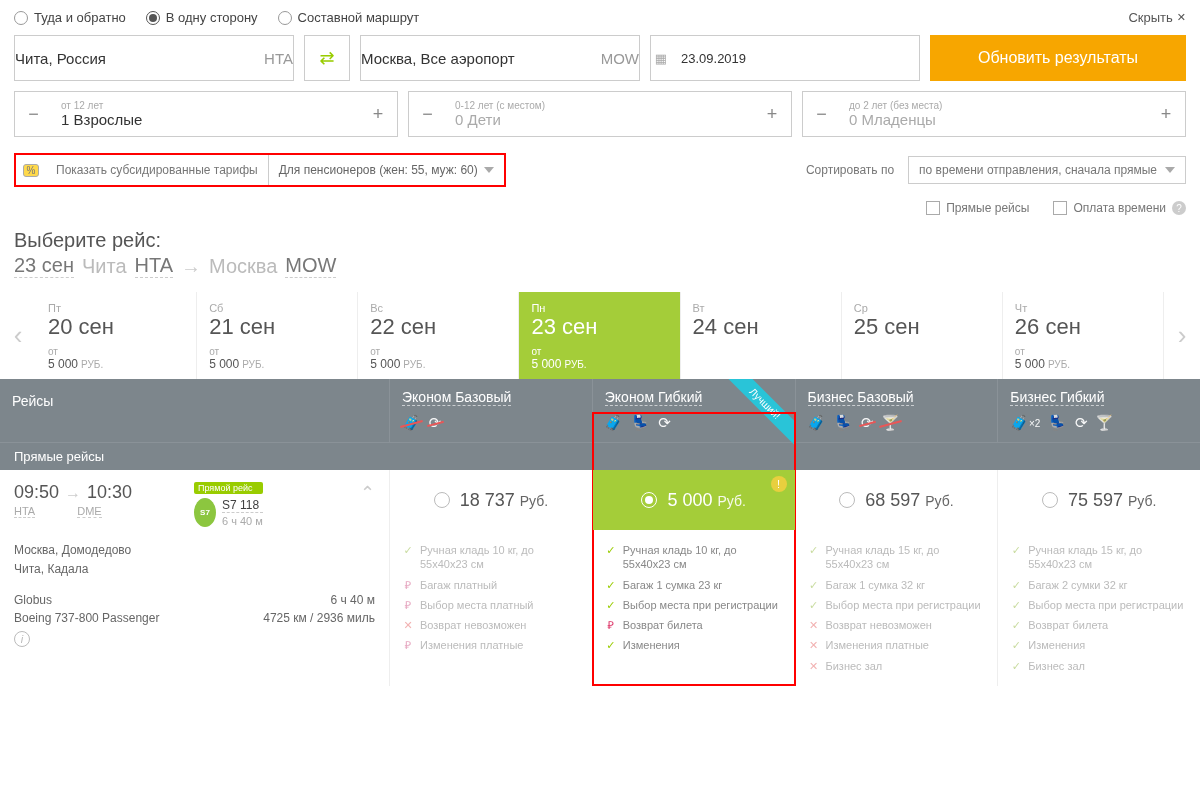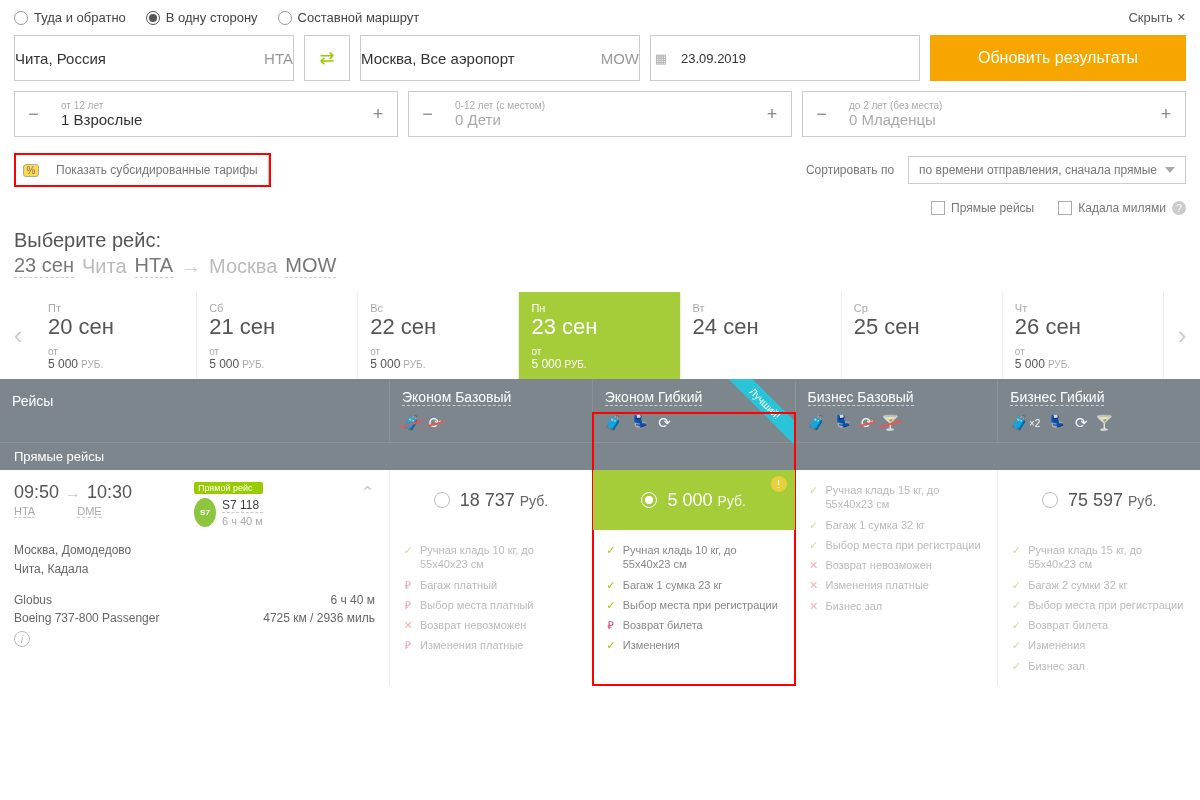--- a/index.html
+++ b/index.html
@@ -195,38 +195,42 @@
       <div class="inc">+</div>
     </div>
   </div>
 
   <div class="filters-row">
     <div class="sub-box">
       <div class="sub-badge">
           <span>%</span>
         </div>
       <div class="sub-text">Показать субсидированные тарифы</div>
+      <div class="sub-select">
+        <span>Для пенсионеров (жен: 55, муж: 60)</span>
+        <span class="caret-down"></span>
+      </div>
     </div>
     <div class="sort-area">
       <span>Сортировать по</span>
       <div class="sort-select">
         <span>по времени отправления, сначала прямые</span>
         <span class="caret-down"></span>
       </div>
     </div>
   </div>
 
   <div class="checks-row">
     <div class="chk">
         <span class="chkbox"></span>
         <span>Прямые рейсы</span>
       </div>
     <div class="chk">
         <span class="chkbox"></span>
-        <span>Кадала милями</span>
+        <span>Оплата времени</span>
         <span class="help">?</span>
       </div>
   </div>
 
   <div class="choose-title">Выберите рейс:</div>
   <div class="route-line">
     <span class="dark">23 сен</span>
     <span style="color:#bbb;">Чита</span>
     <span class="dark">HTA</span>
     <span class="arrg">→</span>
@@ -420,20 +424,24 @@
             <span class="m rub-mark">₽</span>
             <span class="">Возврат билета</span>
           </li>
           <li>
             <span class="m ok">✓</span>
             <span class="">Изменения</span>
           </li>
         </ul>
       </div>
     <div class="fare-col" id="fare-2">
+        <div class="price-box">
+          <span class="radio-price"></span>
+          <span style="flex:0 0 auto;">68 597 <span class="price-cur">Руб.</span></span>
+        </div>
         <ul class="feature-list">
           <li>
             <span class="m ok muted">✓</span>
             <span class="muted-text">Ручная кладь 15 кг, до 55х40х23 см</span>
           </li>
           <li>
             <span class="m ok muted">✓</span>
             <span class="muted-text">Багаж 1 сумка 32 кг</span>
           </li>
           <li>

